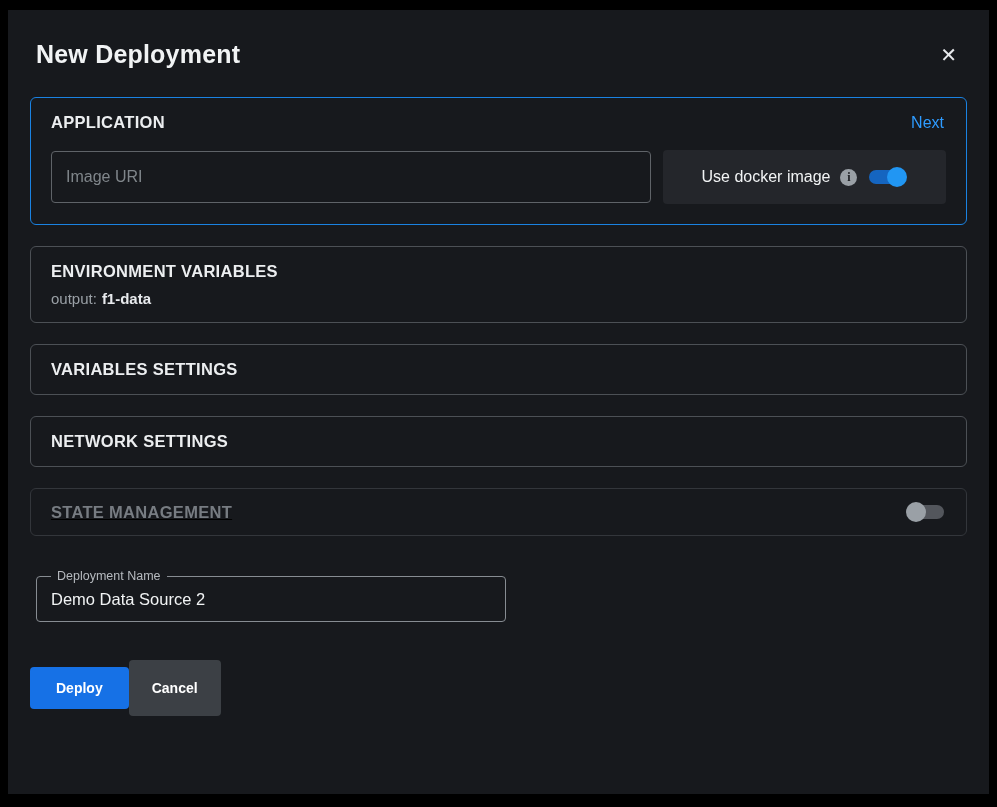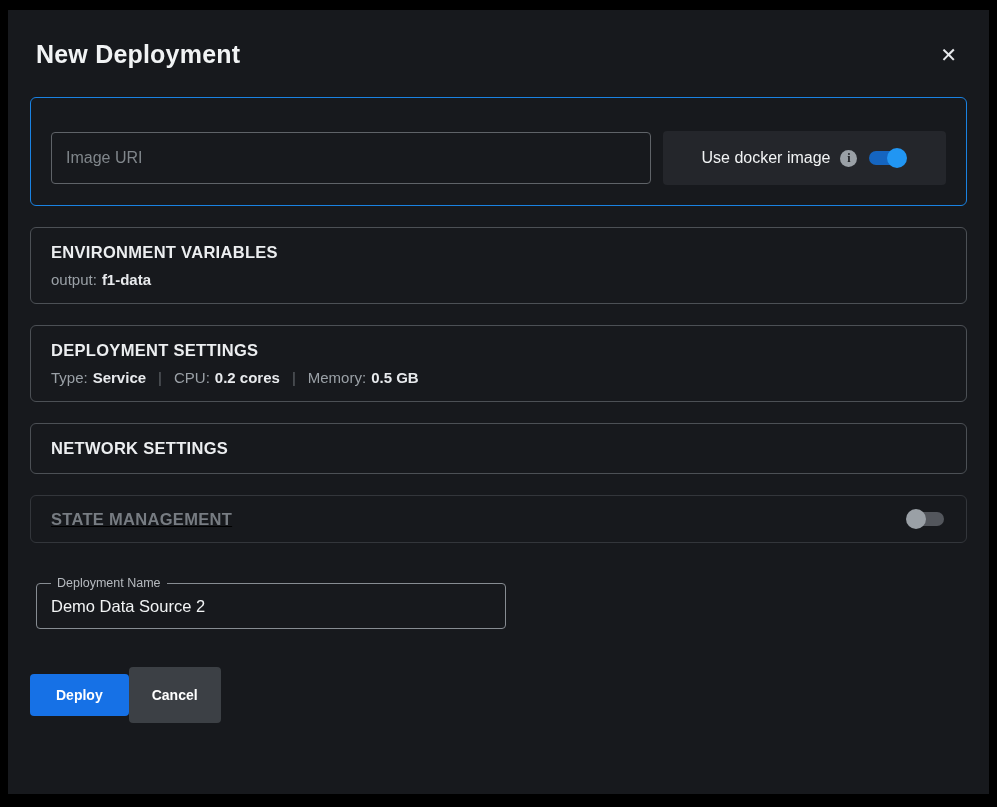--- a/index.html
+++ b/index.html
@@ -123,20 +123,24 @@
 <body>
 
 <div class="modal">
 
   <div class="modal-header">
     <h1 class="modal-title">New Deployment</h1>
     <span class="close">✕</span>
   </div>
 
   <div class="section app-section">
+    <div class="section-head">
+      <span class="section-title">APPLICATION</span>
+      <a class="next-link">Next</a>
+    </div>
     <div class="app-row">
       <input class="image-uri" placeholder="Image URI" style="">
       <div class="docker-panel">
         <span class="docker-label">Use docker image</span>
         <span class="info-icon">i</span>
         <span class="switch on">
           <span class="track"></span>
           <span class="thumb"></span>
         </span>
       </div>
@@ -144,24 +148,21 @@
   </div>
 
   <div class="section">
     <div class="section-title">ENVIRONMENT VARIABLES</div>
     <div class="section-sub">
       <span class="sub-label">output:</span><span class="sub-value">f1-data</span>
     </div>
   </div>
 
   <div class="section">
-    <div class="section-title">DEPLOYMENT SETTINGS</div>
-    <div class="section-sub">
-      <span class="sub-label">Type:</span><span class="sub-value">Service</span><span class="sep">|</span><span class="sub-label">CPU:</span><span class="sub-value">0.2 cores</span><span class="sep">|</span><span class="sub-label">Memory:</span><span class="sub-value">0.5 GB</span>
-    </div>
+    <div class="section-title">VARIABLES SETTINGS</div>
   </div>
 
   <div class="section">
     <div class="section-title">NETWORK SETTINGS</div>
   </div>
 
   <div class="section state-section">
     <div class="state-row">
       <span class="section-title dim">STATE MANAGEMENT</span>
       <span class="switch off">

